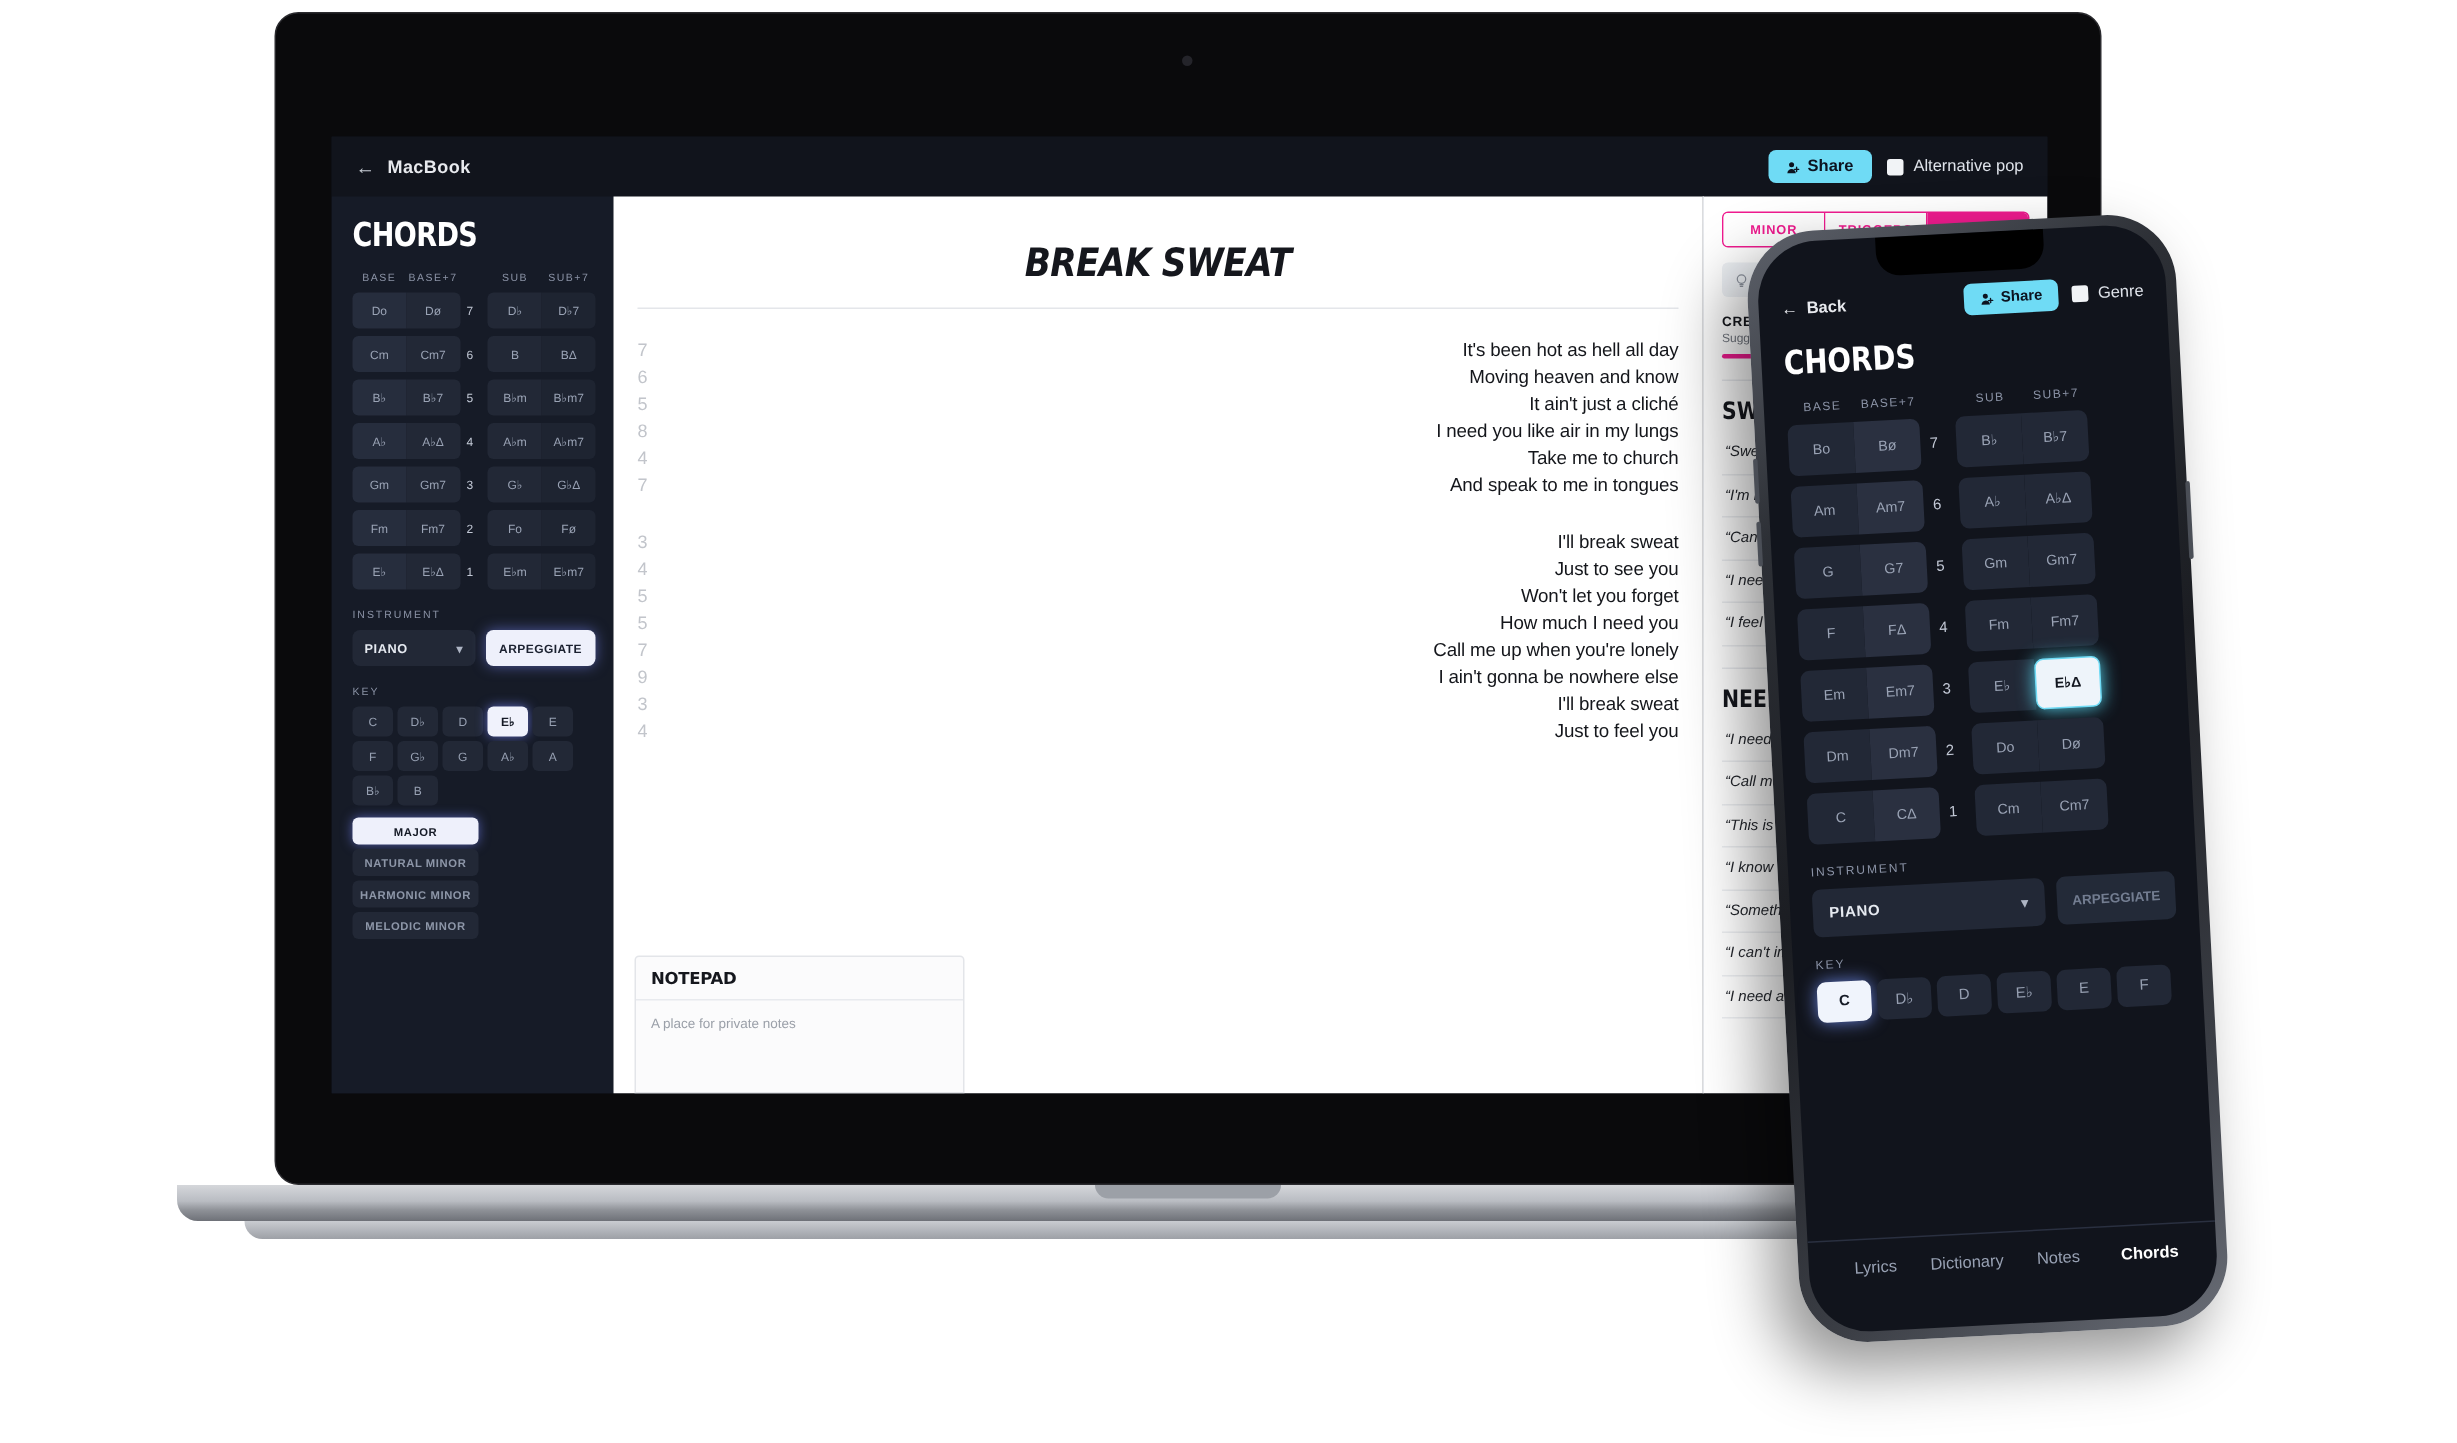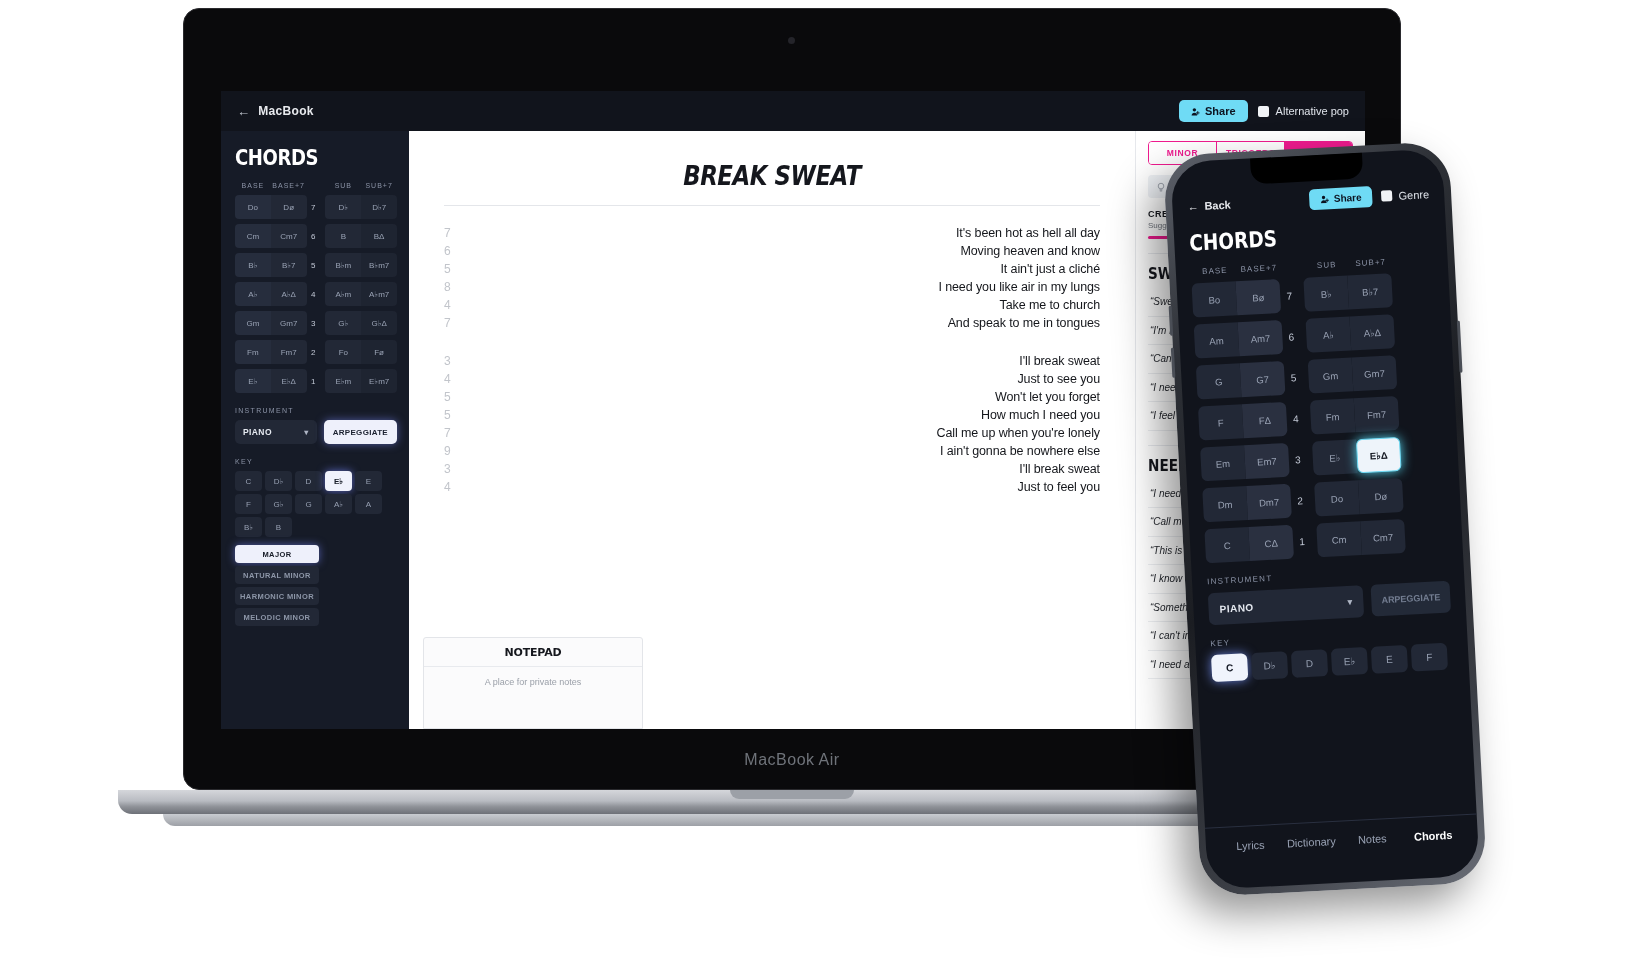--- a/index.html
+++ b/index.html
@@ -115,35 +115,35 @@
   .key-cell.active { background: #f0f2fc; color: #151a26; font-weight: 700; box-shadow: 0 0 8px rgba(120,135,255,.7); }
   .mode-grid { margin-top: 8px; display: flex; flex-wrap: wrap; gap: 3px; }
   .mode-btn {
     width: 84px; height: 18px; background: #222836; border-radius: 4px;
     display: flex; align-items: center; justify-content: center;
     font-size: 7.5px; font-weight: 700; letter-spacing: .4px; color: #8d96a8;
   }
   .mode-btn.active { background: #eef0fb; color: #151a26; box-shadow: 0 0 8px rgba(120,135,255,.6); text-align: center; }
 
   
-  .doc { flex: 1; background: #ffffff; position: relative; padding: 0 35px; min-width: 0; }
+  .doc { flex: 1; background: #ffffff; position: relative; padding: 0 16px; min-width: 0; }
   .song-title {
     text-align: center; margin-top: 30px;
     font-family: "DejaVu Sans", sans-serif;
     font-size: 26px; font-weight: 700; font-style: italic;
     color: #15171d; letter-spacing: -0.5px; transform: scaleX(.88);
   }
   .doc-rule { height: 1px; background: #e4e6ea; margin: 14px 0 20px; }
   .lyric-line { display: flex; align-items: baseline; margin-bottom: 4px; }
   .lyric-num { width: 30px; text-align: left; font-size: 12px; color: #c2c5cb; }
   .lyric-text { flex: 1; text-align: right; font-size: 12.5px; color: #14161b; font-weight: 500; letter-spacing: -0.1px; }
   .verse-gap { height: 20px; }
   .notepad {
     position: absolute; left: 14px; bottom: 0; width: 220px; height: 92px;
-    background: #fbfbfc; border: 1px solid #e3e5e9; border-radius: 3px 3px 0 0; text-align: center;
+    background: #fbfbfc; border: 1px solid #e3e5e9; border-radius: 3px 3px 0 0;
   }
   .notepad-head {
     padding: 8px 10px 7px; font-size: 11px; font-weight: 700; color: #15171d;
     font-family: "DejaVu Sans", sans-serif; letter-spacing: -.2px; transform-origin: left;
     border-bottom: 1px solid #e8eaee;
   }
   .notepad-body { padding: 10px; font-size: 9px; color: #9ba0a9; }
 
   
   .rpanel { width: 230px; flex: 0 0 230px; background: #fff; border-left: 1px solid #e6e8ec; padding: 10px 12px 0; }
@@ -476,21 +476,20 @@
                     <div class="sugg-item">“I can't ima</div>
                     <div class="sugg-item">“I need a s</div>
                   </div>
                 </div>
             </div>
 
           </div>
         </div>
 
       </div>
-      <div class="laptop-label">MacBook Air</div>
     </div>
     <div class="laptop-base">
       <div class="laptop-notch"></div>
     </div>
     <div class="laptop-foot"></div>
   </div>
 
   <div class="phone">
     <div class="phone-frame"></div>
     <div class="pbtn vol1"></div>

